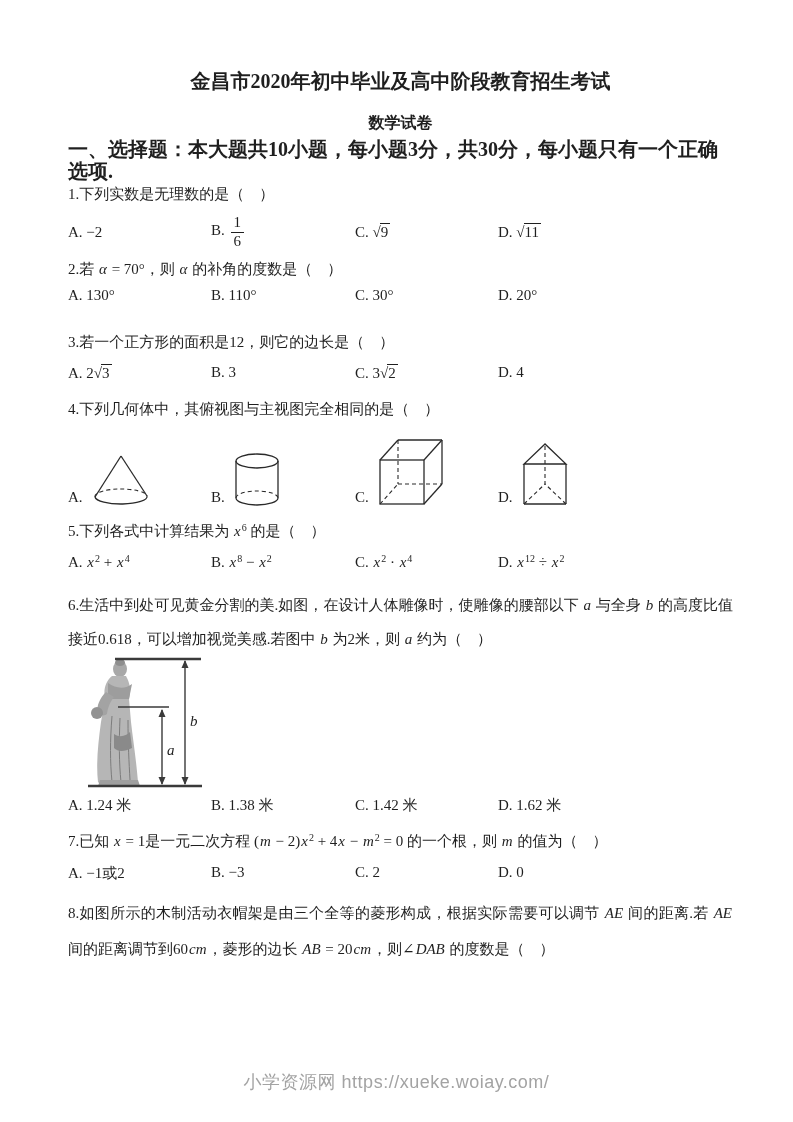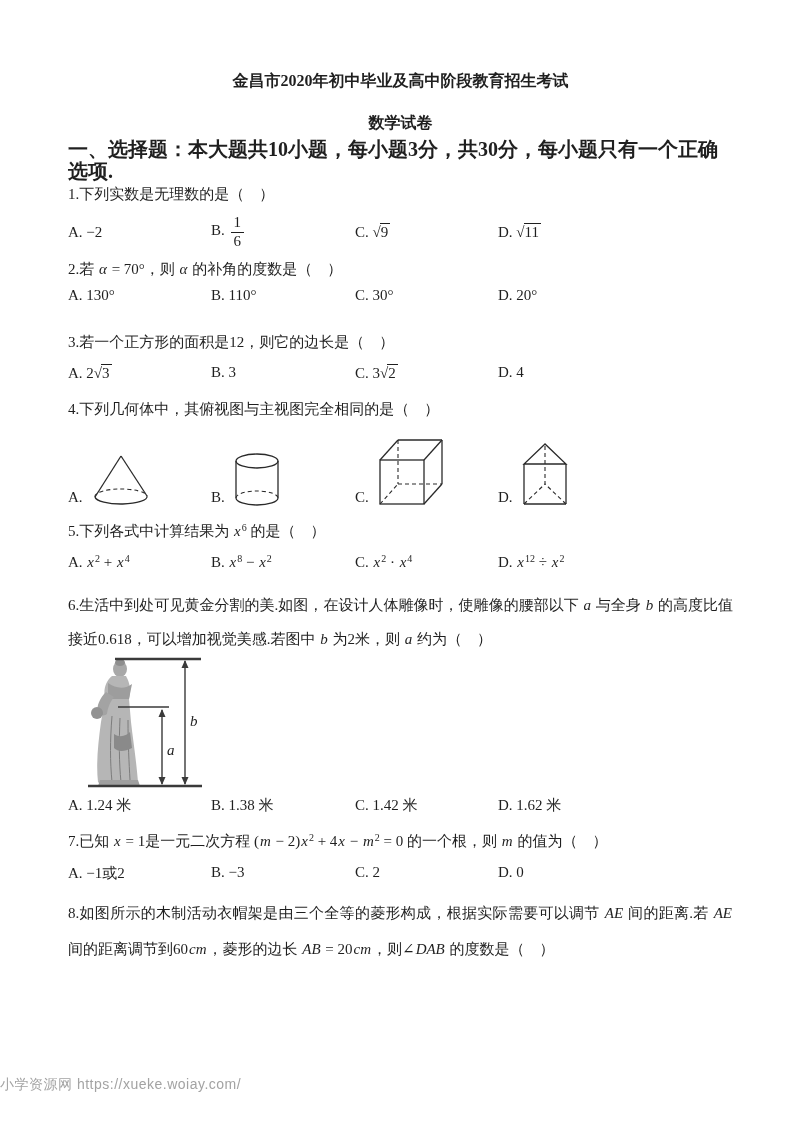--- a/index.html
+++ b/index.html
@@ -7,21 +7,21 @@
     position:relative;
     width:793px;height:1122px;
     margin:0 auto;
     background:#ffffff;
     color:#1f1f1f;
     font-family:"Liberation Serif","DejaVu Serif",serif;
     overflow:hidden;
     box-sizing:border-box;
   }
   .content{padding:70px 60px 0 68px;}
-  .title{font-size:16px;font-weight:bold;text-align:center;line-height:22px;margin:0;}
+  .title{font-size:20px;font-weight:bold;text-align:center;line-height:22px;margin:0;}
   .subtitle{font-size:16px;font-weight:bold;text-align:center;line-height:22px;margin:20px 0 0 0;}
   .section-head{font-size:20px;font-weight:bold;line-height:22px;margin-top:4px;}
   .qtext{font-size:15px;line-height:22px;}
   .para{text-align:justify;}
   .options{
     display:grid;
     grid-template-columns:143px 144px 143px auto;
     font-size:15px;
     align-items:start;
   }
@@ -62,23 +62,23 @@
   
   .statue-fig{margin-left:20px;}
   .statue-fig svg{display:block;}
   .measure{stroke:#3a3a3a;}
   .mlabel{font-size:15px;font-style:italic;fill:#1f1f1f;font-family:"Liberation Serif","DejaVu Serif",serif;}
   
   .footer{
     position:absolute;
     left:0;bottom:28px;
     width:100%;
-    text-align:left;
+    text-align:center;
     font-family:"Liberation Sans","DejaVu Sans",sans-serif;
-    font-size:14px;
+    font-size:18px;
     color:#a3a3a3;
     letter-spacing:0.5px;
   }
 </style>
 </head>
 <body>
 
 <div class="page">
   <div class="content">
 

